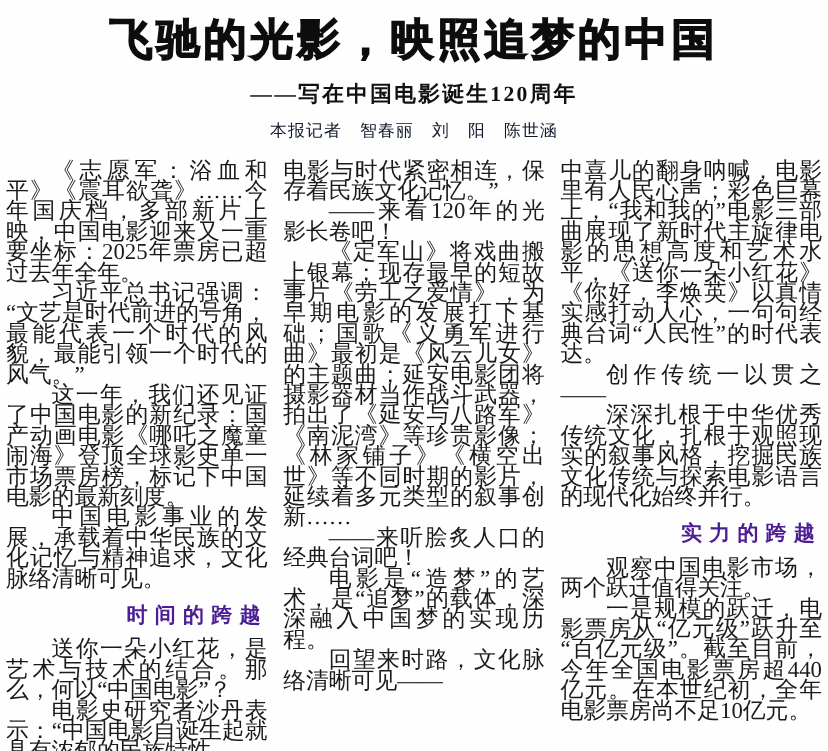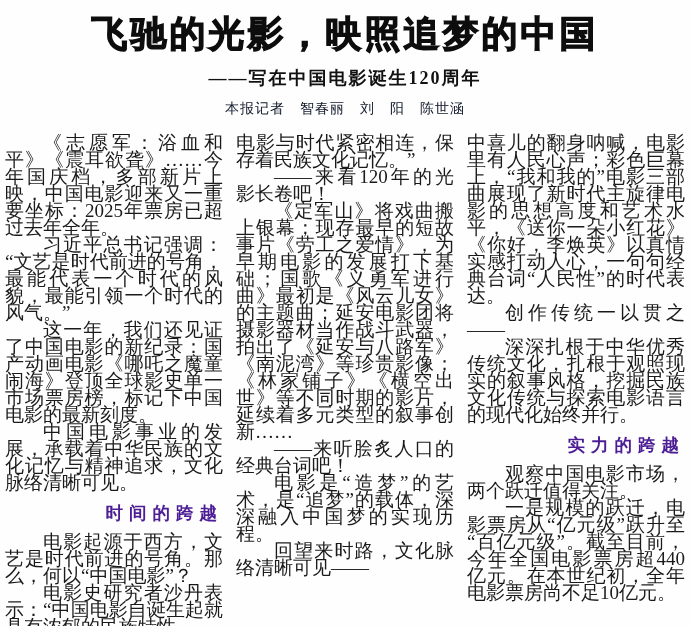--- a/index.html
+++ b/index.html
@@ -86,21 +86,21 @@
     <div class="sub-title">——写在中国电影诞生120周年</div>
     <div class="byline">本报记者　智春丽　刘　阳　陈世涵</div>
   </div>
   <div class="columns">
     <div class="col">
         <p class="blk p">《志愿军：浴血和平》《震耳欲聋》……今年国庆档，多部新片上映，中国电影迎来又一重要坐标：2025年票房已超过去年全年。</p>
         <p class="blk p">习近平总书记强调：“文艺是时代前进的号角，最能代表一个时代的风貌，最能引领一个时代的风气。”</p>
         <p class="blk p">这一年，我们还见证了中国电影的新纪录：国产动画电影《哪吒之魔童闹海》登顶全球影史单一市场票房榜，标记下中国电影的最新刻度。</p>
         <p class="blk p">中国电影事业的发展，承载着中华民族的文化记忆与精神追求，文化脉络清晰可见。</p>
         <h2 class="blk heading">时间的跨越</h2>
-        <p class="blk p">电影起源于西方，文艺是时代前进的号角。那么，何以“中国电影”？</p>
+        <p class="blk p">送你一朵小红花，是艺术与技术的结合。那么，何以“中国电影”？</p>
         <p class="blk p">电影史研究者沙丹表示：“中国电影自诞生起就具有浓郁的民族特性。</p>
       </div>
     <div class="col">
         <p class="blk cont">电影与时代紧密相连，保存着民族文化记忆。”</p>
         <p class="blk p">——来看120年的光影长卷吧！</p>
         <p class="blk p">《定军山》将戏曲搬上银幕；现存最早的短故事片《劳工之爱情》，为早期电影的发展打下基础；国歌《义勇军进行曲》最初是《风云儿女》的主题曲；延安电影团将摄影器材当作战斗武器，拍出了《延安与八路军》《南泥湾》等珍贵影像；《林家铺子》《横空出世》等不同时期的影片，延续着多元类型的叙事创新……</p>
         <p class="blk p">——来听脍炙人口的经典台词吧！</p>
         <p class="blk p">电影是“造梦”的艺术，是“追梦”的载体，深深融入中国梦的实现历程。</p>
         <p class="blk p">回望来时路，文化脉络清晰可见——</p>
       </div>

